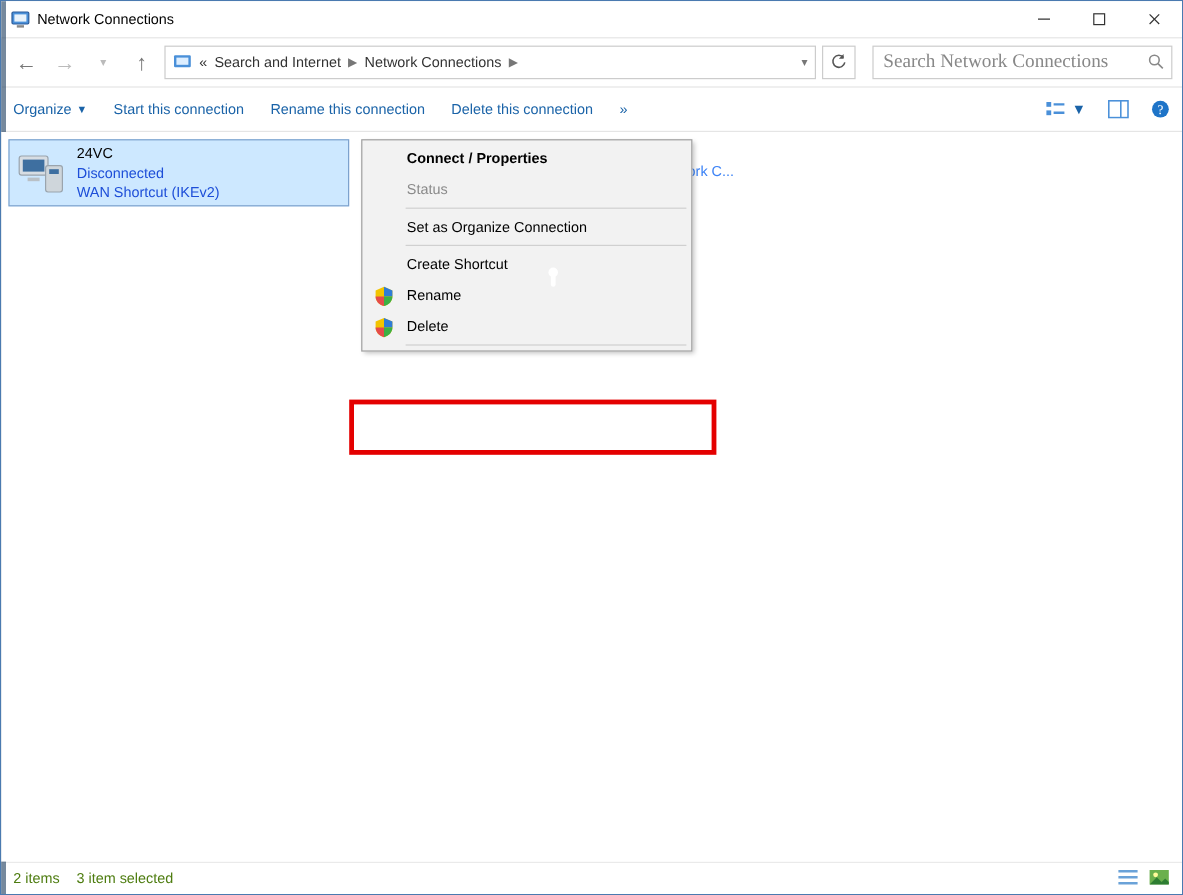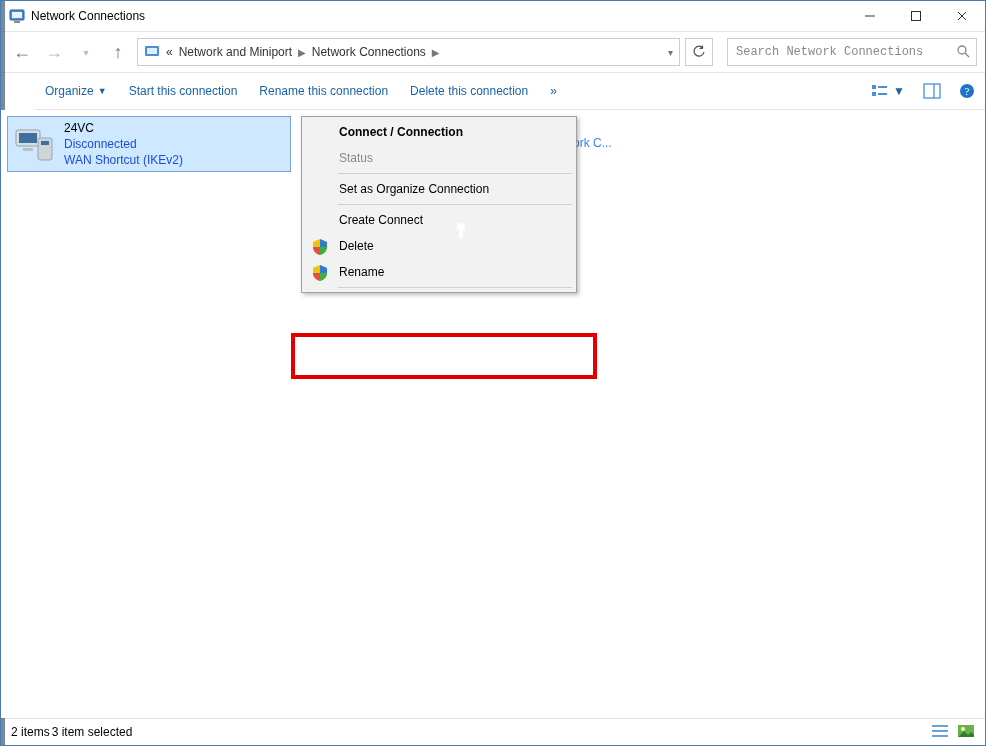--- a/index.html
+++ b/index.html
@@ -16,26 +16,26 @@
   .addrbar { height:40px; display:flex; align-items:center; padding:0 8px; gap:6px; border-bottom:1px solid #e5e5e5; }
   .nav-arrow { width:26px; height:26px; display:flex; align-items:center; justify-content:center; color:#777; font-size:18px; }
   .nav-arrow.disabled { color:#bbb; }
   .pathbox { flex:1; height:26px; border:1px solid #ccc; display:flex; align-items:center; padding:0 6px; gap:6px; color:#333; position:relative; }
   .pathbox .crumb { display:flex; align-items:center; gap:4px; white-space:nowrap; }
   .pathbox .sep { color:#777; font-size:10px; }
   .pathbox .filler { flex:1; }
   .pathbox .dd { color:#777; font-size:10px; }
   .refresh-btn { width:26px; height:26px; border:1px solid #ccc; display:flex; align-items:center; justify-content:center; color:#555; margin-left:-1px; }
   .searchbox { width:236px; height:26px; border:1px solid #ccc; display:flex; align-items:center; padding:0 6px; color:#888; margin-left:8px; }
-  .searchbox input { border:none; outline:none; flex:1; font-family:Liberation Mono, monospace; font-size:12px; color:#0f172a; background:transparent; }
+  .searchbox input { border:none; outline:none; flex:1; font-family:Liberation Serif, serif; font-size:16px; color:#0f172a; background:transparent; }
   .searchbox input::placeholder { color:#888; }
   .searchbox .mag { color:#888; font-size:14px; }
 
   
-  .toolbar { height:36px; display:flex; align-items:center; padding:0 10px; gap:22px; border-bottom:1px solid #e5e5e5; color:#1a63a8;margin-left:34px; }
+  .toolbar { height:36px; display:flex; align-items:center; padding:0 10px; gap:22px; border-bottom:1px solid #e5e5e5; color:#1a63a8; }
   .tool-item { display:flex; align-items:center; gap:4px; cursor:default; }
   .tool-item .chev { font-size:9px; color:#1a63a8; }
   .toolbar .rspacer { flex:1; }
   .toolbar .rside { display:flex; align-items:center; gap:18px; }
   .view-btn { display:flex; align-items:center; gap:4px; }
 
   
   .content { flex:1; position:relative; overflow:hidden; background:#fff;padding-left:28px; }
 
   .conn-item { position:absolute; left:6px; top:6px; width:284px; height:56px; display:flex; align-items:center; padding:0 6px; gap:8px;
@@ -60,21 +60,21 @@
 
   
   .watermark { position:absolute; display:flex; align-items:center; gap:6px; color:#c8c8c8; font-size:28px; font-weight:bold; pointer-events:none; }
   .watermark .cloud { width:48px; height:34px; background:#bcd4e6; border-radius:16px 16px 12px 12px; position:relative; display:flex; align-items:center; justify-content:center; }
   .watermark .cloud::before { content:""; position:absolute; width:22px; height:22px; background:#bcd4e6; border-radius:50%; top:-10px; left:6px; }
   .watermark .cloud::after  { content:""; position:absolute; width:28px; height:28px; background:#bcd4e6; border-radius:50%; top:-14px; right:4px; }
   .watermark .hole { width:8px; height:8px; border-radius:50%; background:#fff; position:relative; z-index:1; }
   .watermark .hole::after { content:""; position:absolute; width:4px; height:10px; background:#fff; left:2px; top:6px; border-radius:0 0 2px 2px; }
 
   
-  .statusbar { height:26px; border-top:1px solid #e5e5e5; display:flex; align-items:center; padding:0 10px; gap:2px; color:#000000; }
+  .statusbar { height:26px; border-top:1px solid #e5e5e5; display:flex; align-items:center; padding:0 10px; gap:14px; color:#4d7c0f; }
   .statusbar .spacer { flex:1; }
   .statusbar .view-icons { display:flex; gap:8px; }
 
   
   .left-edge { position:absolute; left:0; top:0; bottom:0; width:4px; background:#1a3a5c; opacity:0.6; pointer-events:none; }
 </style>
 </head>
 <body>
 
 <div class="window">
@@ -115,21 +115,21 @@
     <div class="nav-arrow">↑</div>
 
     <div class="pathbox">
       <span>
         <svg width="16" height="16" viewBox="0 0 16 16">
             <rect x="1" y="3" width="14" height="10" rx="1" fill="#4a90d9"></rect>
             <rect x="3" y="5" width="10" height="6" fill="#def"></rect>
           </svg>
       </span>
       <span class="crumb">«</span>
-      <span class="crumb">Network and Miniport</span>
+      <span class="crumb">Search and Internet</span>
       <span class="sep">▶</span>
       <span class="crumb">Network Connections</span>
       <span class="sep">▶</span>
       <span class="filler"></span>
       <span class="dd">▾</span>
     </div>
     <div class="refresh-btn">
       <svg width="14" height="14" viewBox="0 0 14 14">
           <path d="M11 3 A5 5 0 1 0 12 7" fill="none" stroke="#555" stroke-width="1.3"></path>
           <path d="M11 0 L11 4 L7 4 Z" fill="#555"></path>
@@ -204,48 +204,48 @@
     <div class="other-text">twork C...</div>
 
     <div class="watermark" style="left:436px; top:100px;">
       <div class="cloud">
           <div class="hole"></div>
         </div>
       <span>24vc</span>
     </div>
 
     <div class="ctxmenu">
-      <div class="mi bold">Connect / Connection</div>
+      <div class="mi bold">Connect / Properties</div>
       <div class="mi disabled">Status</div>
       <div class="msep"></div>
       <div class="mi">Set as Organize Connection</div>
       <div class="msep"></div>
-      <div class="mi">Create Connect</div>
+      <div class="mi">Create Shortcut</div>
+      <div class="mi">
+        <span class="ic">
+          <svg width="18" height="18" viewBox="0 0 18 18">
+              <path d="M9 1 L16 4 V9 C16 13 13 16 9 17 C5 16 2 13 2 9 V4 Z" fill="#f2c400"></path>
+              <path d="M9 1 L16 4 V9 L9 9 Z" fill="#2e7cd6"></path>
+              <path d="M9 9 L16 9 C16 13 13 16 9 17 Z" fill="#3cb043"></path>
+              <path d="M2 9 L9 9 L9 17 C5 16 2 13 2 9 Z" fill="#e54b4b"></path>
+            </svg>
+        </span>
+        <span>Rename</span>
+      </div>
       <div class="mi">
         <span class="ic">
           <svg width="18" height="18" viewBox="0 0 18 18">
               <path d="M9 1 L16 4 V9 C16 13 13 16 9 17 C5 16 2 13 2 9 V4 Z" fill="#f2c400"></path>
               <path d="M9 1 L16 4 V9 L9 9 Z" fill="#2e7cd6"></path>
               <path d="M9 9 L16 9 C16 13 13 16 9 17 Z" fill="#3cb043"></path>
               <path d="M2 9 L9 9 L9 17 C5 16 2 13 2 9 Z" fill="#e54b4b"></path>
             </svg>
         </span>
         <span>Delete</span>
       </div>
-      <div class="mi">
-        <span class="ic">
-          <svg width="18" height="18" viewBox="0 0 18 18">
-              <path d="M9 1 L16 4 V9 C16 13 13 16 9 17 C5 16 2 13 2 9 V4 Z" fill="#f2c400"></path>
-              <path d="M9 1 L16 4 V9 L9 9 Z" fill="#2e7cd6"></path>
-              <path d="M9 9 L16 9 C16 13 13 16 9 17 Z" fill="#3cb043"></path>
-              <path d="M2 9 L9 9 L9 17 C5 16 2 13 2 9 Z" fill="#e54b4b"></path>
-            </svg>
-        </span>
-        <span>Rename</span>
-      </div>
       <div class="msep"></div>
     </div>
 
     <div class="red-box" style="left:290px; top:223px; width:298px; height:38px;"></div>
 
   </div>
 
   <div class="statusbar">
     <span>2 items</span>
     <span>3 item selected</span>

